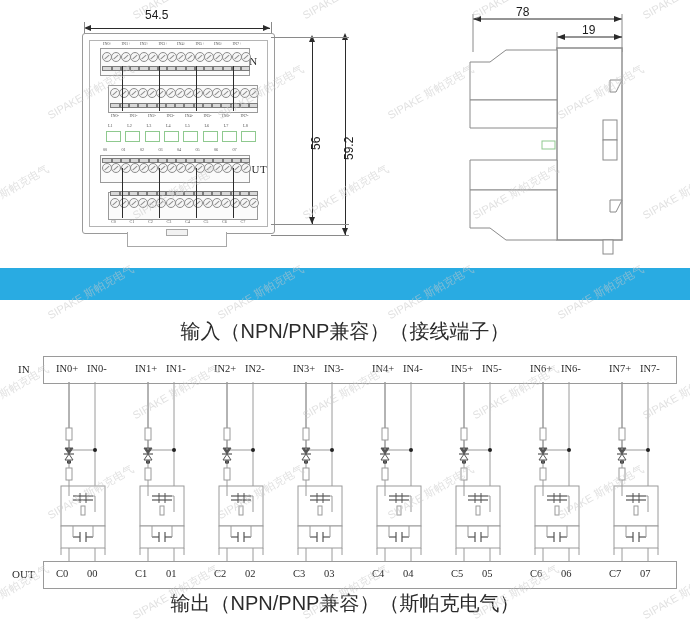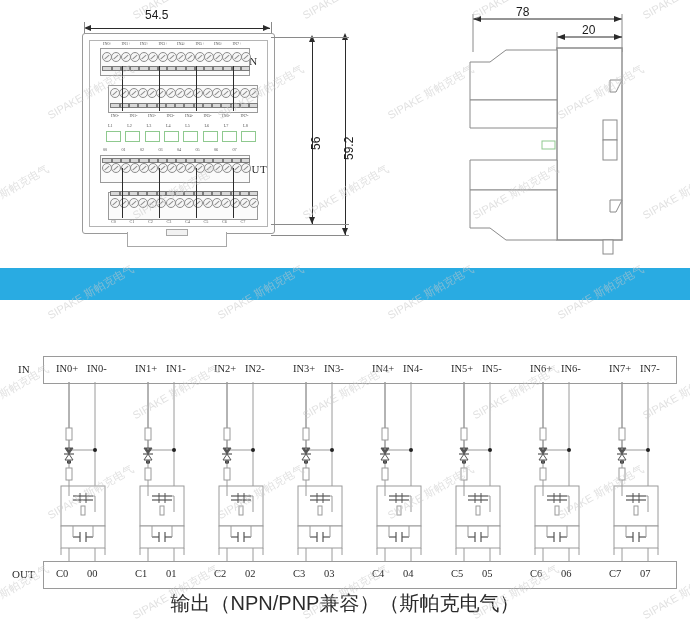--- a/index.html
+++ b/index.html
@@ -318,26 +318,27 @@
 
       <rect x="102" y="141" width="13" height="8" fill="#ffffff" stroke="#8fc98f" stroke-width="1"></rect>
 
       <path d="M182,80 L170,80 L170,92 L176,92 Z" fill="#ffffff" stroke="#8a8a8a" stroke-width="1"></path>
       <rect x="163" y="120" width="14" height="20" fill="#ffffff" stroke="#8a8a8a" stroke-width="1"></rect>
       <rect x="163" y="140" width="14" height="20" fill="#ffffff" stroke="#8a8a8a" stroke-width="1"></rect>
       <path d="M182,200 L170,200 L170,212 L176,212 Z" fill="#ffffff" stroke="#8a8a8a" stroke-width="1"></path>
       <rect x="163" y="240" width="10" height="14" fill="#ffffff" stroke="#8a8a8a" stroke-width="1"></rect>
     </svg>
     <div class="dimtxt" style="left:516px;top:5px;">78</div>
-    <div class="dimtxt" style="left:582px;top:23px;">20</div>
+    <div class="dimtxt" style="left:582px;top:23px;">19</div>
   </div>
 
   <div class="bluebar"></div>
 
   <div class="wire">
+    <div class="title" style="top:18px;">输入（NPN/PNP兼容）（接线端子）</div>
     <div class="title" style="top:290px;">输出（NPN/PNP兼容）（斯帕克电气）</div>
 
     <div class="sidetxt" style="left:18px;top:63px;">IN</div>
     <div class="sidetxt" style="left:12px;top:268px;">OUT</div>
 
     <div class="rail" style="left:43px;top:56px;width:632px;height:26px;"></div>
     <div class="rail" style="left:43px;top:261px;width:632px;height:26px;"></div>
 
     <div id="wire-canvas-host">
         <svg width="690" height="332" style="position: absolute; left: 0px; top: 0px;">

